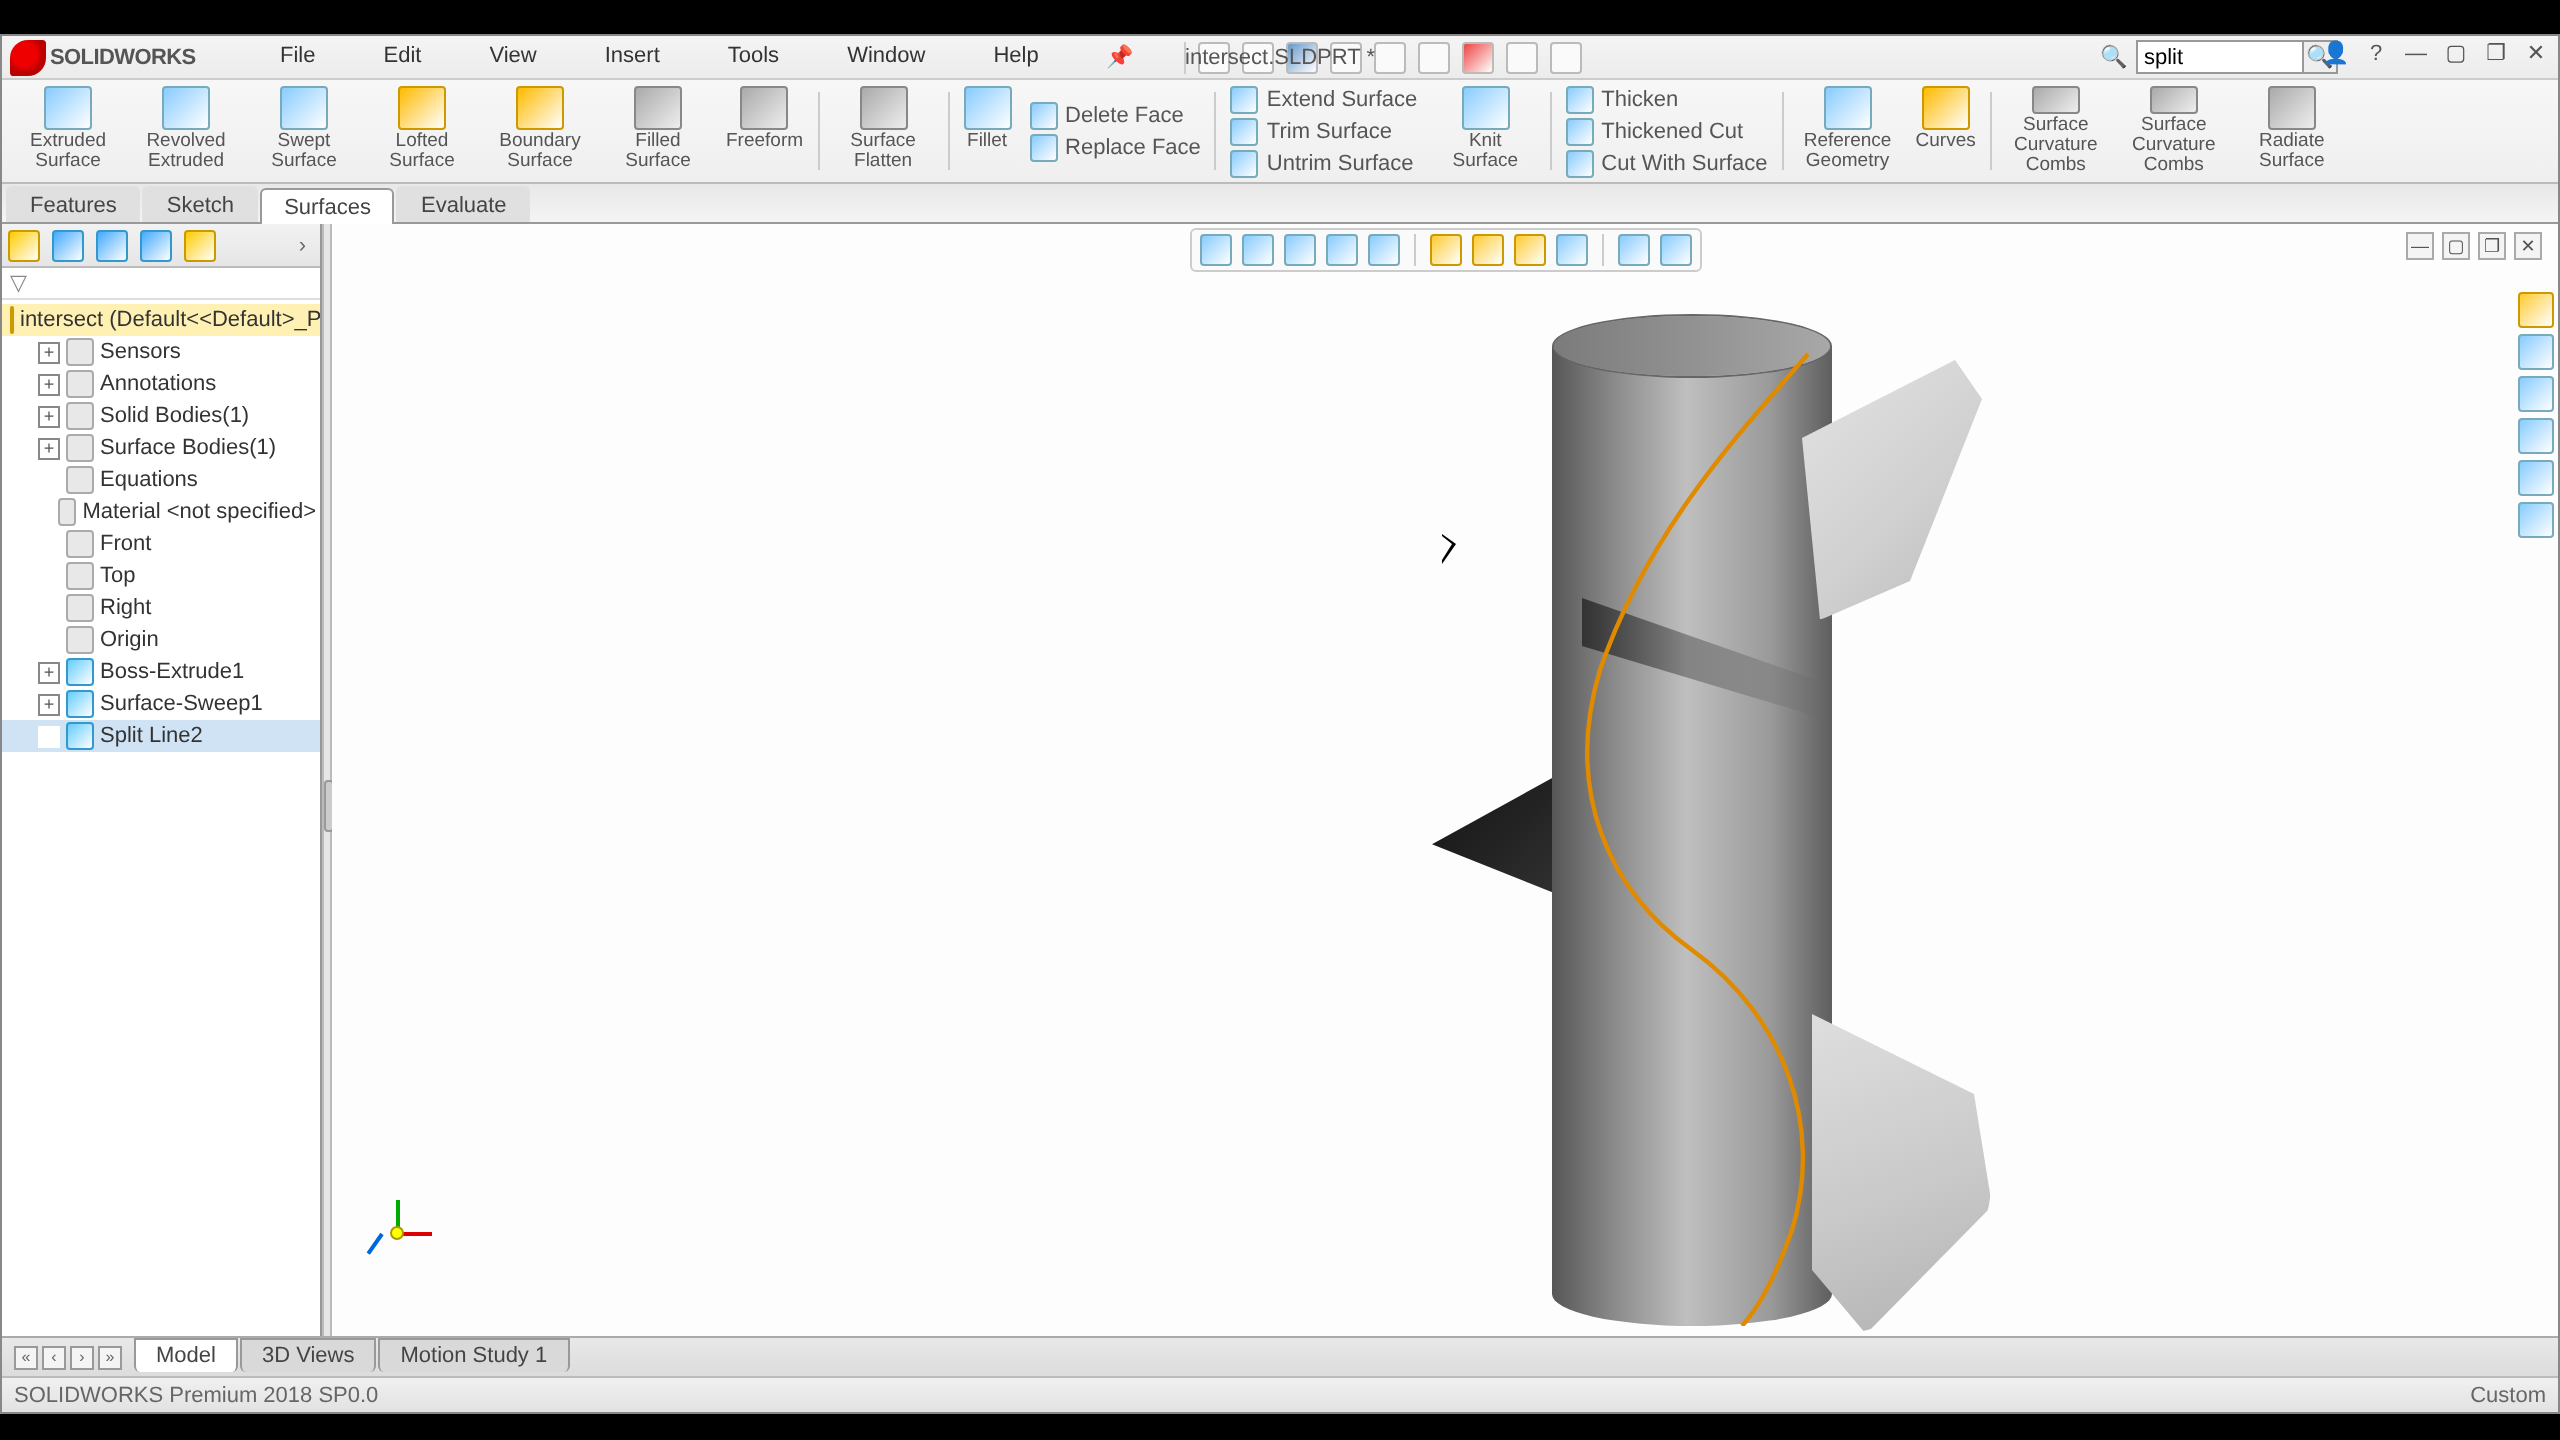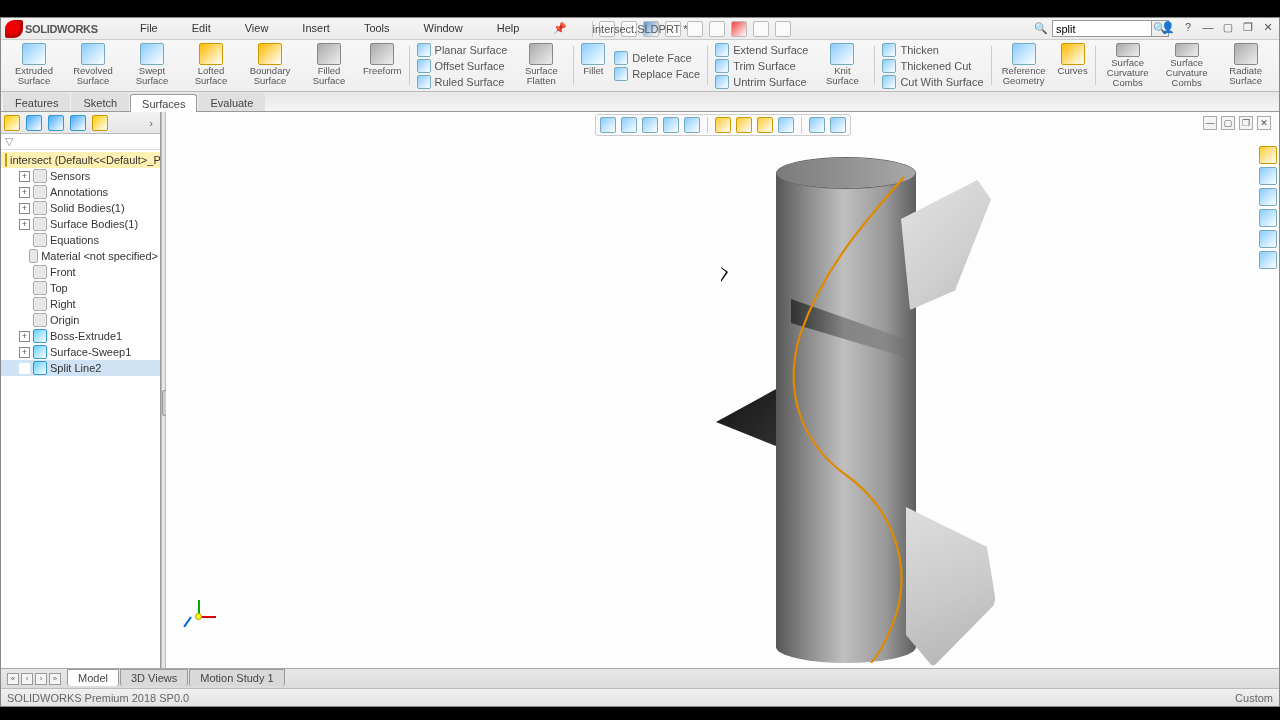--- a/index.html
+++ b/index.html
@@ -11,21 +11,21 @@
 .logo { width:100px; height:32px; display:flex; align-items:center; }
 .logo-swoosh { width:18px; height:18px; background:radial-gradient(circle at 40% 40%,#e00 40%,#b00 60%); border-radius:50% 10% 50% 10%; margin-right:2px; }
 .logo-text { font-weight:bold; color:#555; font-size:11px; letter-spacing:-0.3px; }
 .menus { display:flex; gap:2px; margin-left:10px; }
 .menus div { padding:2px 7px; color:#333; cursor:pointer;margin-left:18px; }
 .qat { display:flex; align-items:center; gap:6px; margin-left:18px; }
 .qat-ico { width:16px; height:16px; background:#fafafa; border:1px solid #bbb; border-radius:2px; position:relative; }
 .qat-sep { width:1px; height:16px; background:#ccc; }
 .doc-name { position:absolute; left:50%; transform:translateX(-50%); color:#555; font-size:11px; }
 .search { position:absolute; right:110px; top:2px; display:flex; align-items:center; }
-.search input { width:100px; height:17px; border:1px solid #999; padding:0 3px; font-size:11px; }
+.search input { width:84px; height:17px; border:1px solid #999; padding:0 3px; font-size:11px; }
 .search-btn { width:17px; height:17px; border:1px solid #999; border-left:none; background:#eee; display:flex; align-items:center; justify-content:center; }
 .win-icons { position:absolute; right:4px; top:3px; display:flex; gap:6px; align-items:center; }
 .win-icons span { width:14px; height:14px; text-align:center; line-height:12px; color:#555; }
 
 
 .ribbon { height:52px; background:linear-gradient(#f7f7f7,#efefef); border-bottom:1px solid #bbb; display:flex; align-items:stretch; padding:2px 4px; gap:1px; }
 .rb-btn { display:flex; flex-direction:column; align-items:center; padding:1px 4px; cursor:pointer; color:#555; text-align:center; }
 .rb-ico { width:24px; height:22px; background:linear-gradient(135deg,#8cf 0%,#fff 100%); border:1px solid #7ab; border-radius:2px; margin-bottom:1px; }
 .rb-ico.gold { background:linear-gradient(135deg,#fb0,#fff); border-color:#c90; }
 .rb-ico.grey { background:linear-gradient(135deg,#aaa,#eee); border-color:#888; }
@@ -162,21 +162,21 @@
     </div>
   </div>
 
   <div class="ribbon">
     <div class="rb-btn">
         <div class="rb-ico"></div>
         <div class="rb-label">Extruded Surface</div>
       </div>
     <div class="rb-btn">
         <div class="rb-ico"></div>
-        <div class="rb-label">Revolved Surface</div>
+        <div class="rb-label">Revolved Extruded</div>
       </div>
     <div class="rb-btn">
         <div class="rb-ico"></div>
         <div class="rb-label">Swept Surface</div>
       </div>
     <div class="rb-btn">
         <div class="rb-ico gold"></div>
         <div class="rb-label">Lofted Surface</div>
       </div>
     <div class="rb-btn">
@@ -185,34 +185,20 @@
       </div>
     <div class="rb-btn">
         <div class="rb-ico grey"></div>
         <div class="rb-label">Filled Surface</div>
       </div>
     <div class="rb-btn">
         <div class="rb-ico grey"></div>
         <div class="rb-label">Freeform</div>
       </div>
     <div class="rb-sep"></div>
-    <div class="rb-row">
-      <div class="rb-rowitem">
-          <div class="rb-smico"></div>
-          <span>Planar Surface</span>
-        </div>
-      <div class="rb-rowitem">
-          <div class="rb-smico"></div>
-          <span>Offset Surface</span>
-        </div>
-      <div class="rb-rowitem">
-          <div class="rb-smico"></div>
-          <span>Ruled Surface</span>
-        </div>
-    </div>
     <div class="rb-btn">
         <div class="rb-ico grey"></div>
         <div class="rb-label">Surface Flatten</div>
       </div>
     <div class="rb-sep"></div>
     <div class="rb-btn">
         <div class="rb-ico"></div>
         <div class="rb-label">Fillet</div>
       </div>
     <div class="rb-row">

